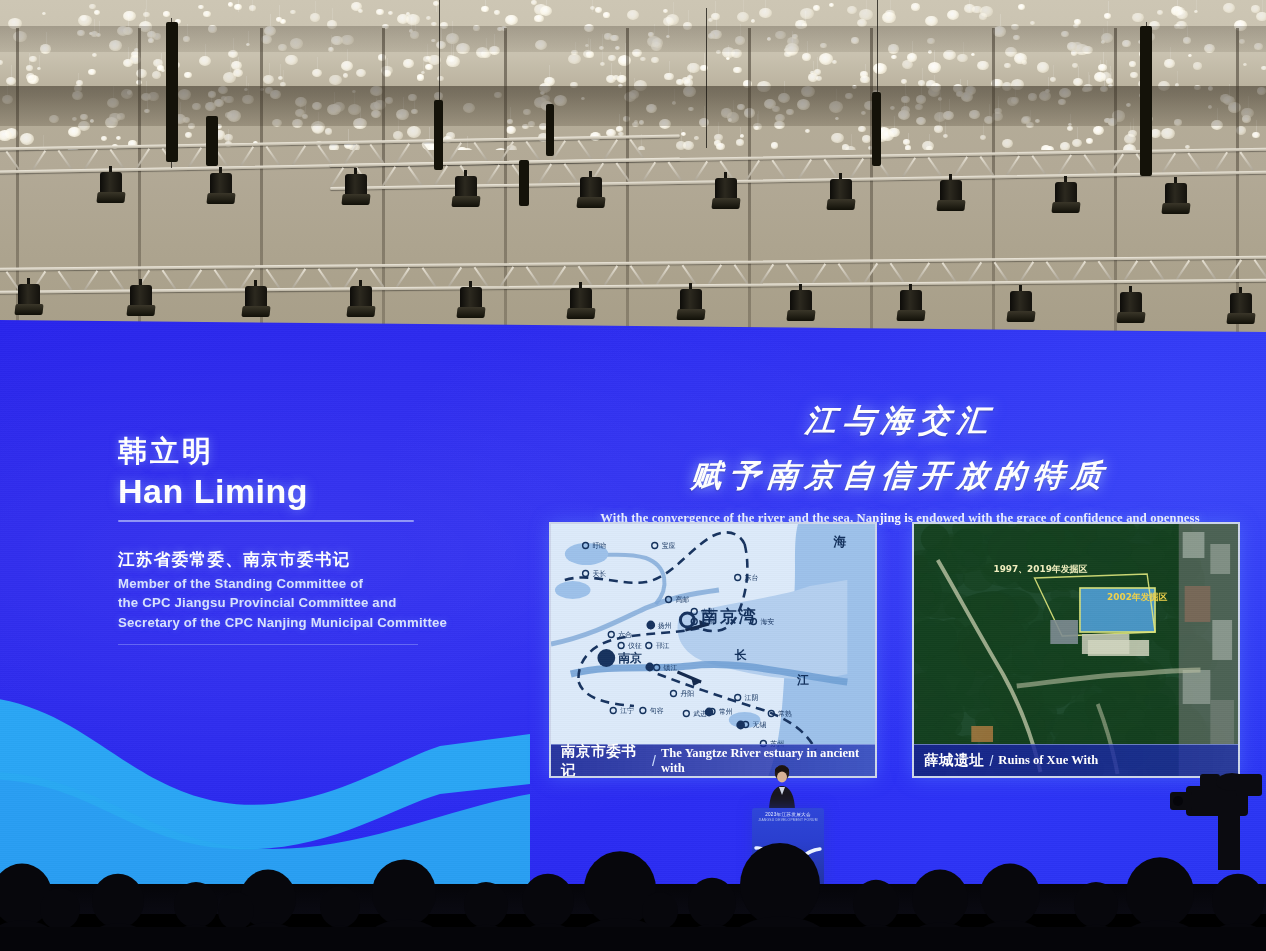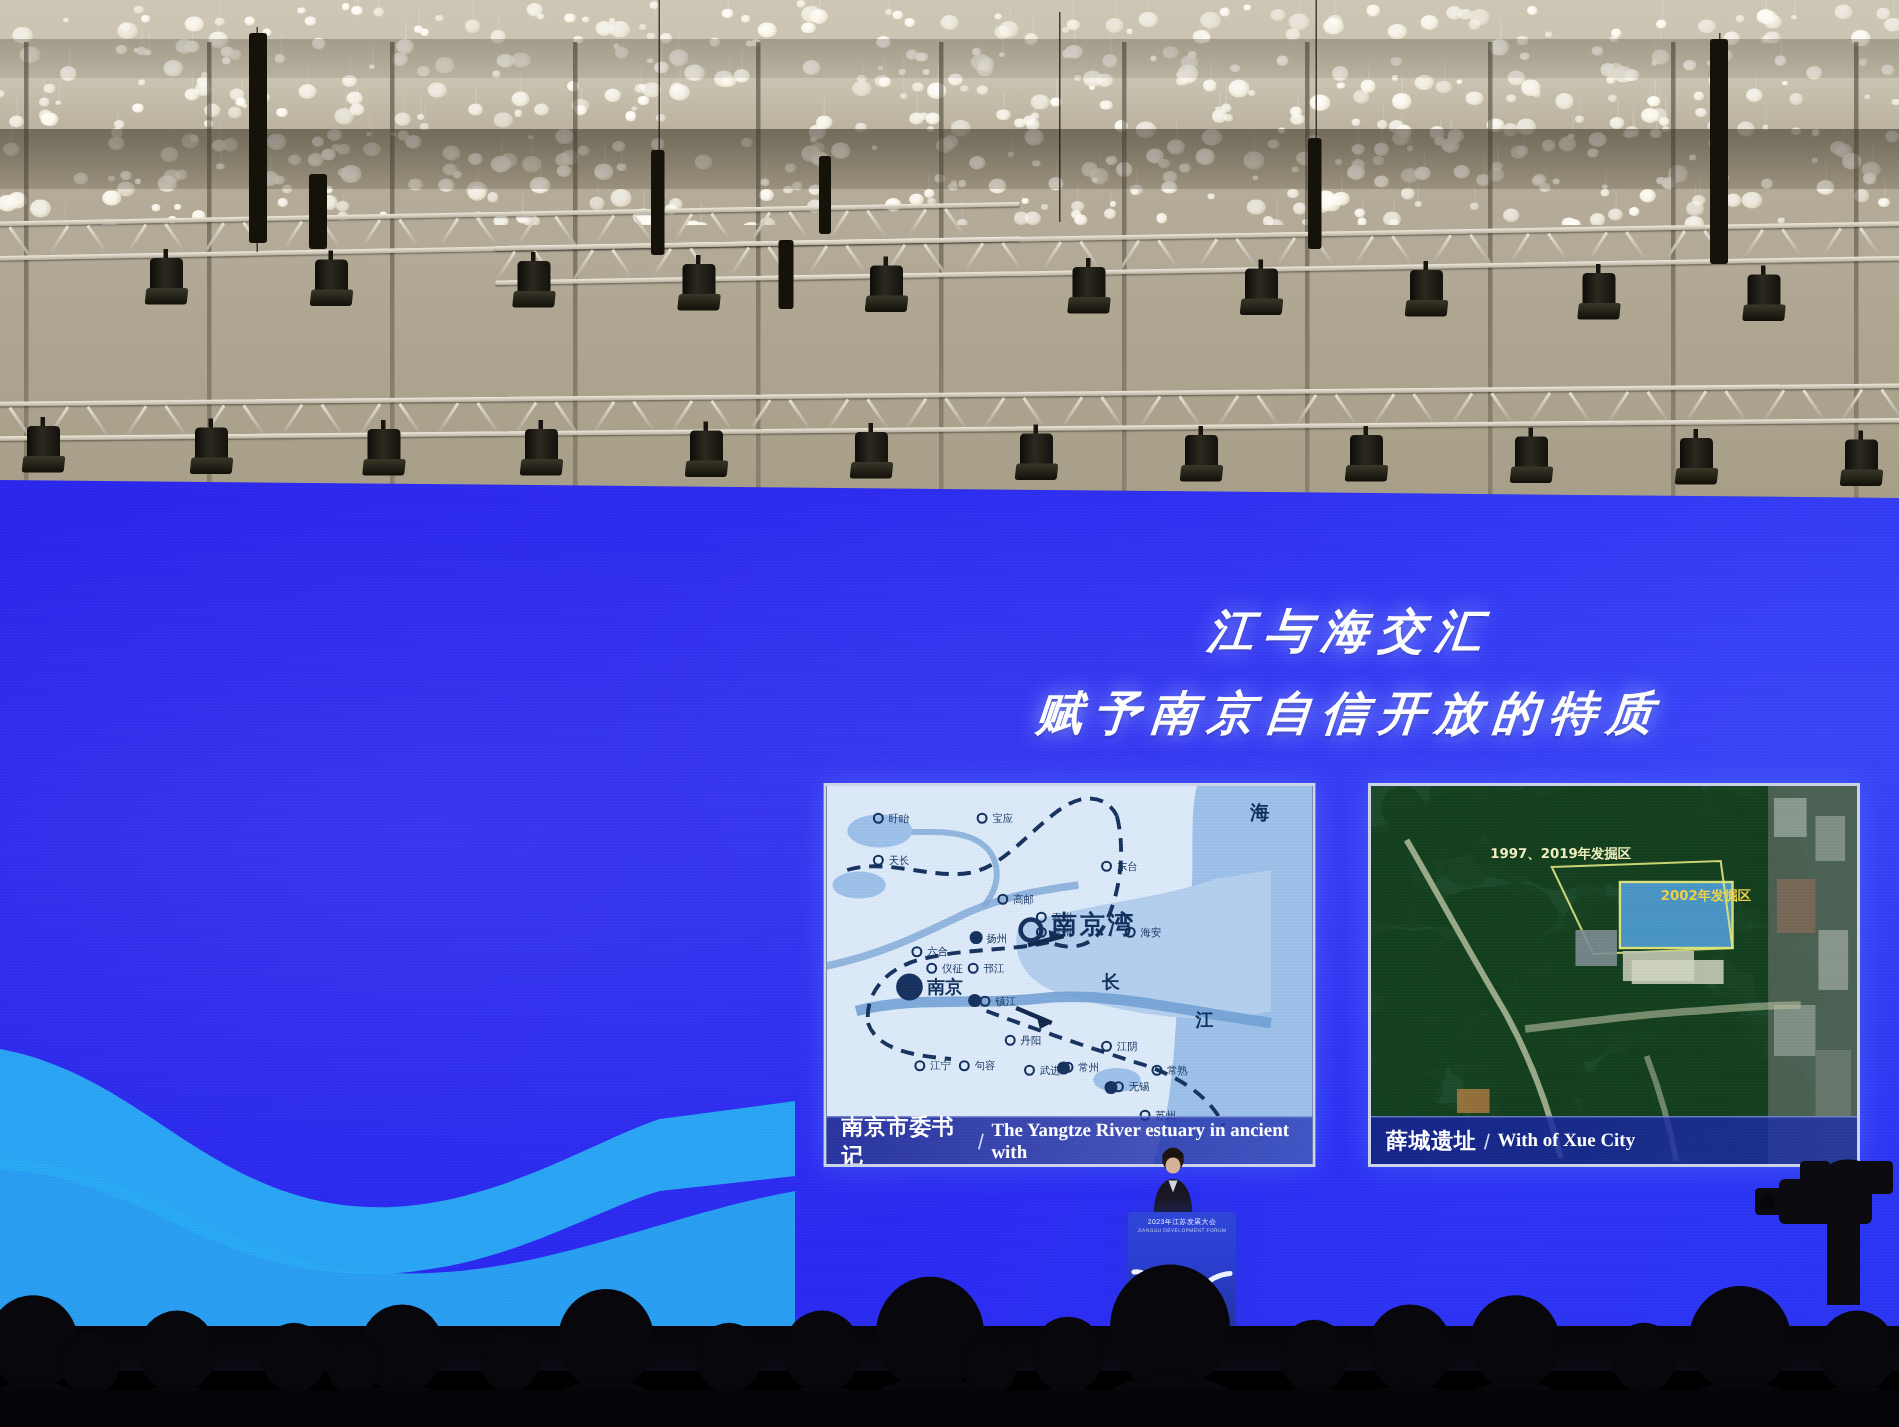--- a/index.html
+++ b/index.html
@@ -1148,24 +1148,35 @@
     <div class="screen-vignette"></div>
 
     <div class="wave-wrap">
       <svg viewBox="0 0 580 250" width="580" height="250" preserveAspectRatio="none">
         <path d="M0,62 C110,66 150,150 250,168 C340,184 420,128 470,112 L560,100 L560,150 L470,160
                  C420,174 350,224 250,214 C150,204 110,138 0,146 Z" fill="#2ab4f5" opacity="0.95"></path>
         <path d="M0,138 C120,132 170,206 280,214 C380,222 470,176 560,160 L560,250 L0,250 Z" fill="#29b0f3" opacity="0.92"></path>
       </svg>
     </div>
 
+    <div class="ident">
+      <div class="name-cn">韩立明</div>
+      <div class="name-en">Han Liming</div>
+      <div class="ident-rule"></div>
+      <div class="title-cn">江苏省委常委、南京市委书记</div>
+      <div class="title-en">Member of the Standing Committee of</div>
+      <div class="title-en" style="margin-top:0">the CPC Jiangsu Provincial Committee and</div>
+      <div class="title-en" style="margin-top:0">Secretary of the CPC Nanjing Municipal Committee</div>
+      <div class="ident-rule2"></div>
+    </div>
 
     <div class="headline">
       <div class="hl-cn1">江与海交汇</div>
       <div class="hl-cn2">赋予南京自信开放的特质</div>
+      <div class="hl-en">With the convergence of the river and the sea, Nanjing is endowed with the grace of confidence and openness</div>
     </div>
 
     <div class="cards">
 
       <div class="card">
         <svg class="map-canvas" viewBox="0 0 328 252" preserveAspectRatio="none">
           <defs>
             <linearGradient id="seaG" x1="0" y1="0" x2="1" y2="1">
               <stop offset="0%" stop-color="#cfe2f8"></stop>
                 <stop offset="100%" stop-color="#a9c8ee"></stop>
@@ -1633,21 +1644,21 @@
           <rect x="176" y="116" width="62" height="16" fill="#d2d6c0" opacity=".85"></rect>
           <rect x="58" y="202" width="22" height="16" fill="#a9793f" opacity=".85"></rect>
           <g id="satLabels">
               <text x="128" y="48" font-size="9" font-family="DejaVu Sans, sans-serif" fill="#f2f0c0" font-weight="700" text-anchor="middle">1997、2019年发掘区</text>
               <text x="226" y="76" font-size="9" font-family="DejaVu Sans, sans-serif" fill="#f0d24a" font-weight="700" text-anchor="middle">2002年发掘区</text>
             </g>
         </svg>
         <div class="caption">
           <span class="cap-cn">薛城遗址</span>
           <span class="cap-sep">/</span>
-          <span class="cap-en">With of Xue City</span>
+          <span class="cap-en">Ruins of Xue With</span>
         </div>
       </div>
 
     </div>
   </div>
 
   <svg class="speaker-fig" viewBox="0 0 40 50">
     <ellipse cx="20" cy="11" rx="7.2" ry="8" fill="#241a16"></ellipse>
     <ellipse cx="20" cy="15" rx="5" ry="5.4" fill="#d7b297"></ellipse>
     <path d="M13,8 C14,3 26,3 27,8 C27,12 24,9 20,9 C16,9 13,12 13,8 Z" fill="#1b1310"></path>

